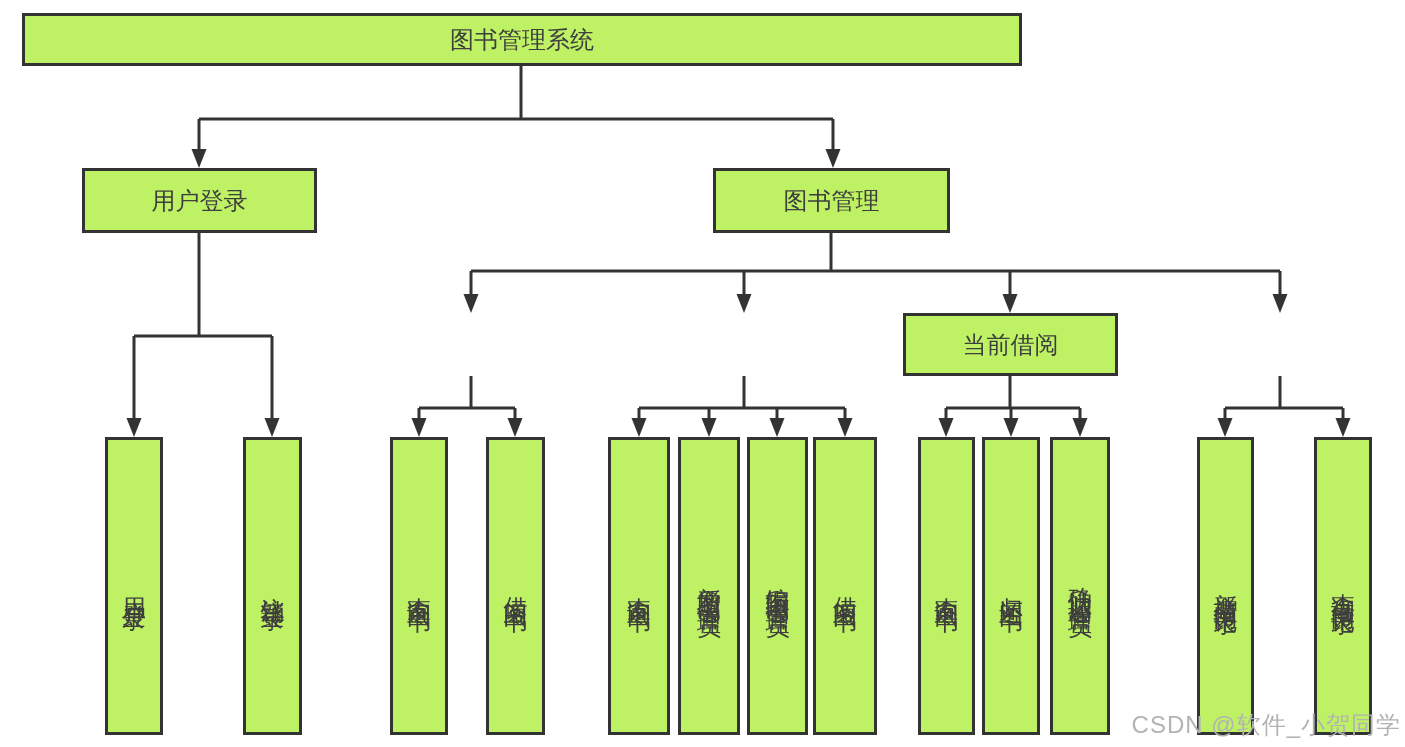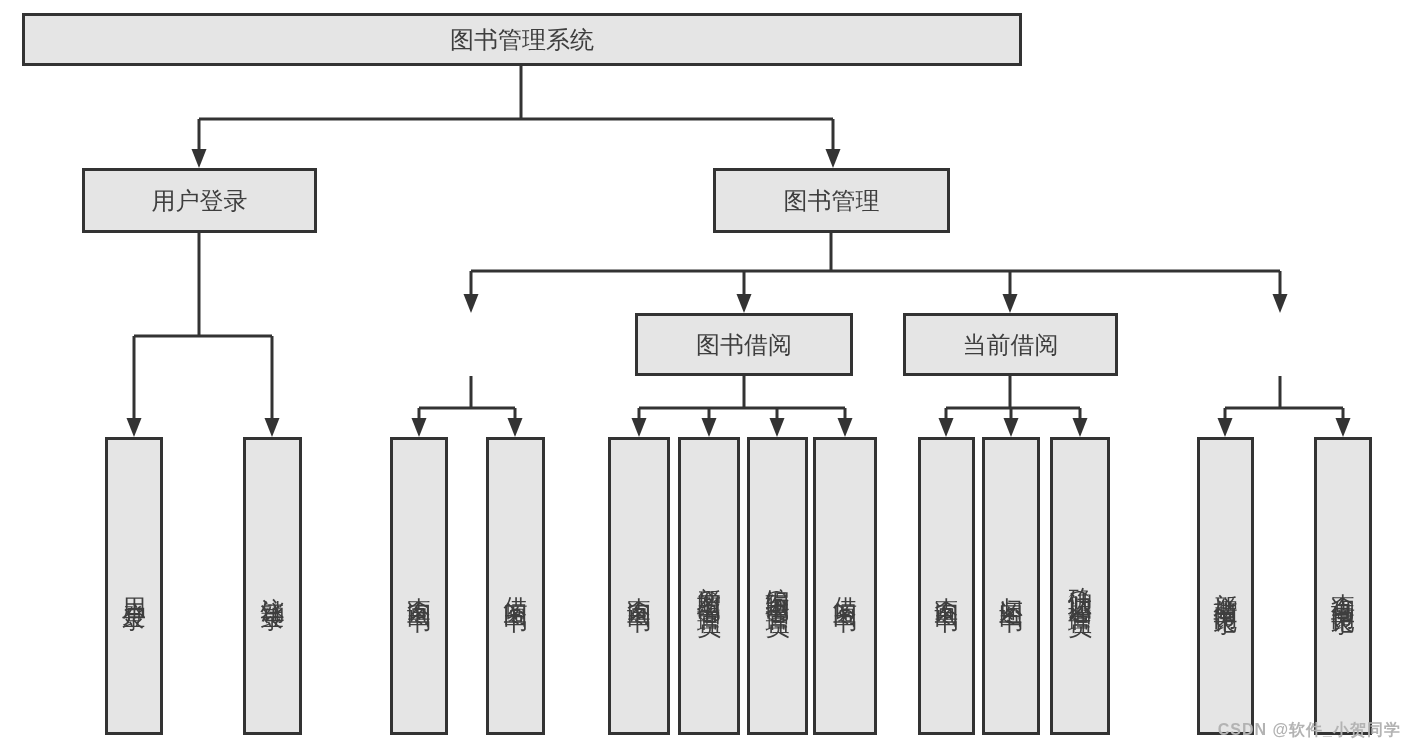--- a/index.html
+++ b/index.html
@@ -9,45 +9,44 @@
     height: 747px;
     background: #ffffff;
     font-family: "Liberation Sans", "DejaVu Sans", sans-serif;
     overflow: hidden;
   }
   #wires { position: absolute; left: 0; top: 0; z-index: 1; }
   .node {
     position: absolute;
     box-sizing: border-box;
     border: 3px solid #333333;
-    background: #e5e5e5;
+    background: #bef264;
     display: flex;
     align-items: center;
     justify-content: center;
     z-index: 2;
     color: #3e3e3e;
     font-size: 24px;
   }
   .node span { white-space: nowrap; }
   .leaf span {
     writing-mode: vertical-rl;
     text-orientation: upright;
     letter-spacing: 4px;
     line-height: 1;
   }
   #watermark {
     position: absolute;
     right: 4px;
     bottom: 6px;
     z-index: 3;
-    font-size: 16px;
+    font-size: 24px;
     color: #b3b3b3;
     letter-spacing: 1px;
     white-space: nowrap;
-    font-weight: bold;
   }
 </style>
 </head>
 <body>
 
 <div id="canvas">
 
   <svg id="wires" width="1405" height="747">
       <line x1="521" y1="66" x2="521" y2="119" stroke="#333333" stroke-width="3"></line>
       <line x1="199" y1="119" x2="833" y2="119" stroke="#333333" stroke-width="3"></line>
@@ -107,23 +106,20 @@
     <span>图书管理系统</span>
   </div>
 
   <div class="node" style="left:82px; top:168px; width:235px; height:65px;">
     <span>用户登录</span>
   </div>
   <div class="node" style="left:713px; top:168px; width:237px; height:65px;">
     <span>图书管理</span>
   </div>
 
-  <div class="node" style="left:635px; top:313px; width:218px; height:63px;">
-    <span>图书借阅</span>
-  </div>
   <div class="node" style="left:903px; top:313px; width:215px; height:63px;">
     <span>当前借阅</span>
   </div>
 
   <div class="node leaf" style="left:105px; top:437px; width:58px; height:298px;">
     <span>用户登录</span>
   </div>
   <div class="node leaf" style="left:243px; top:437px; width:59px; height:298px;">
     <span>注销登录</span>
   </div>

